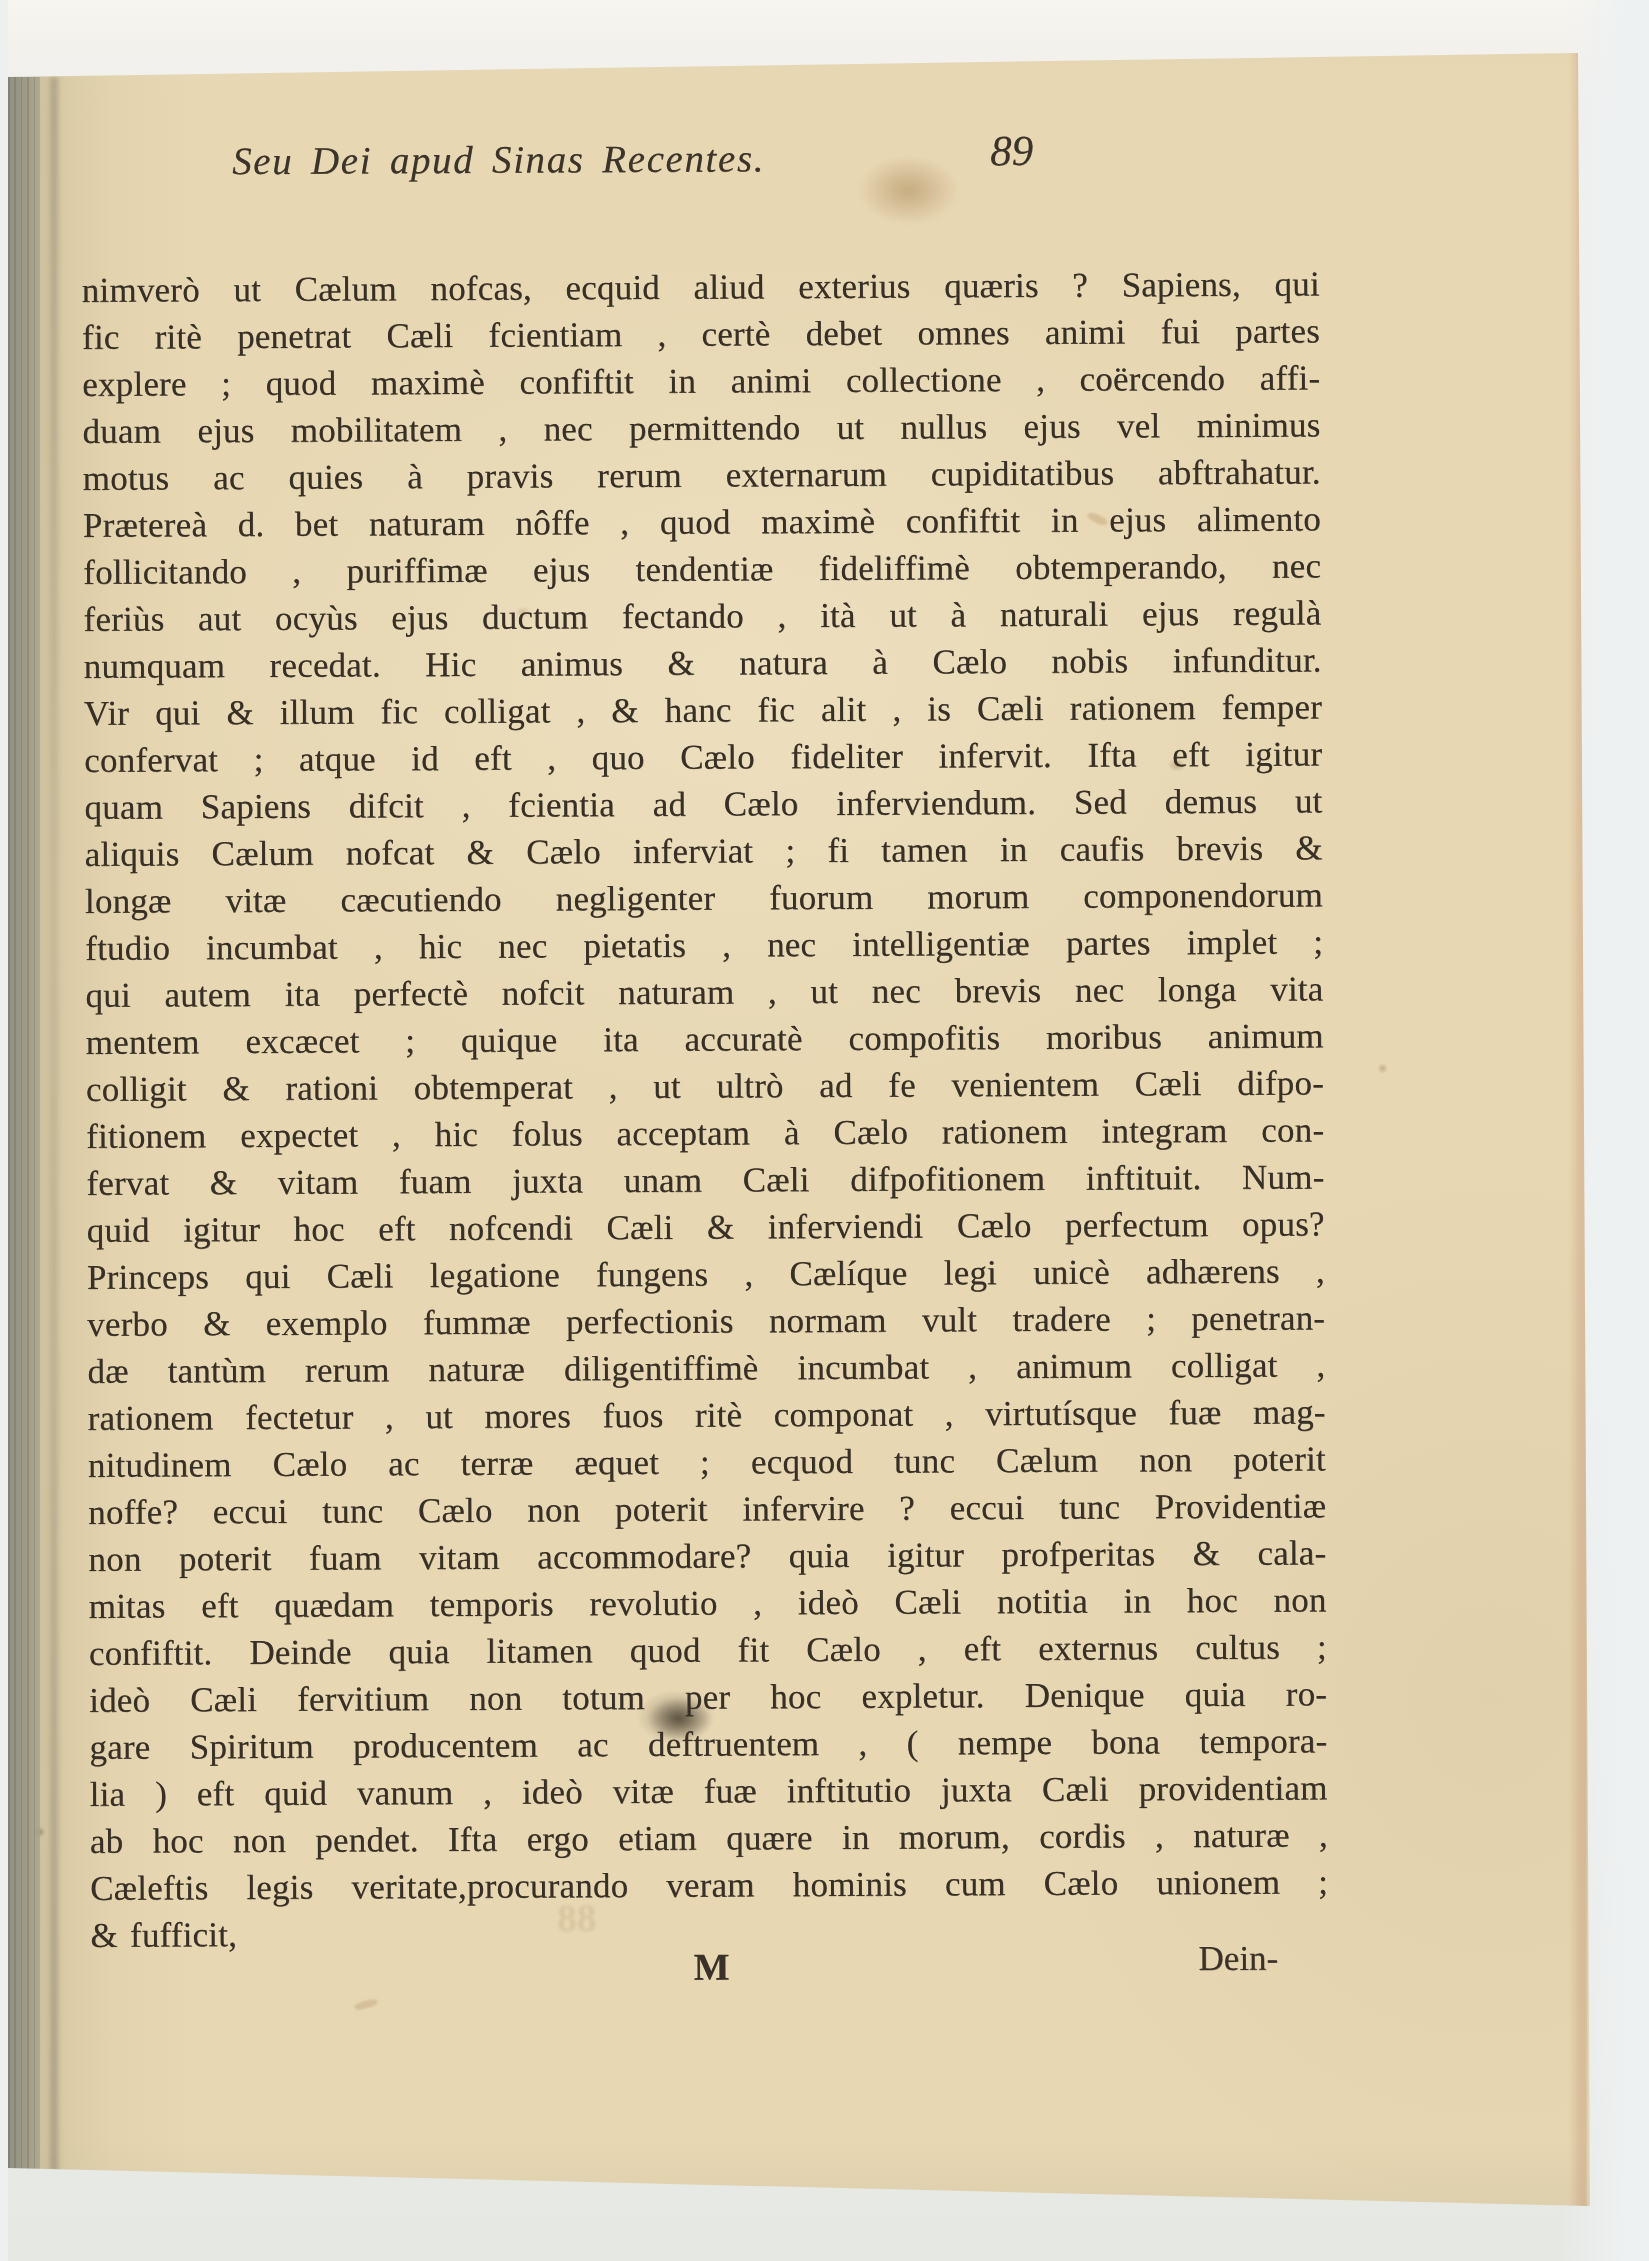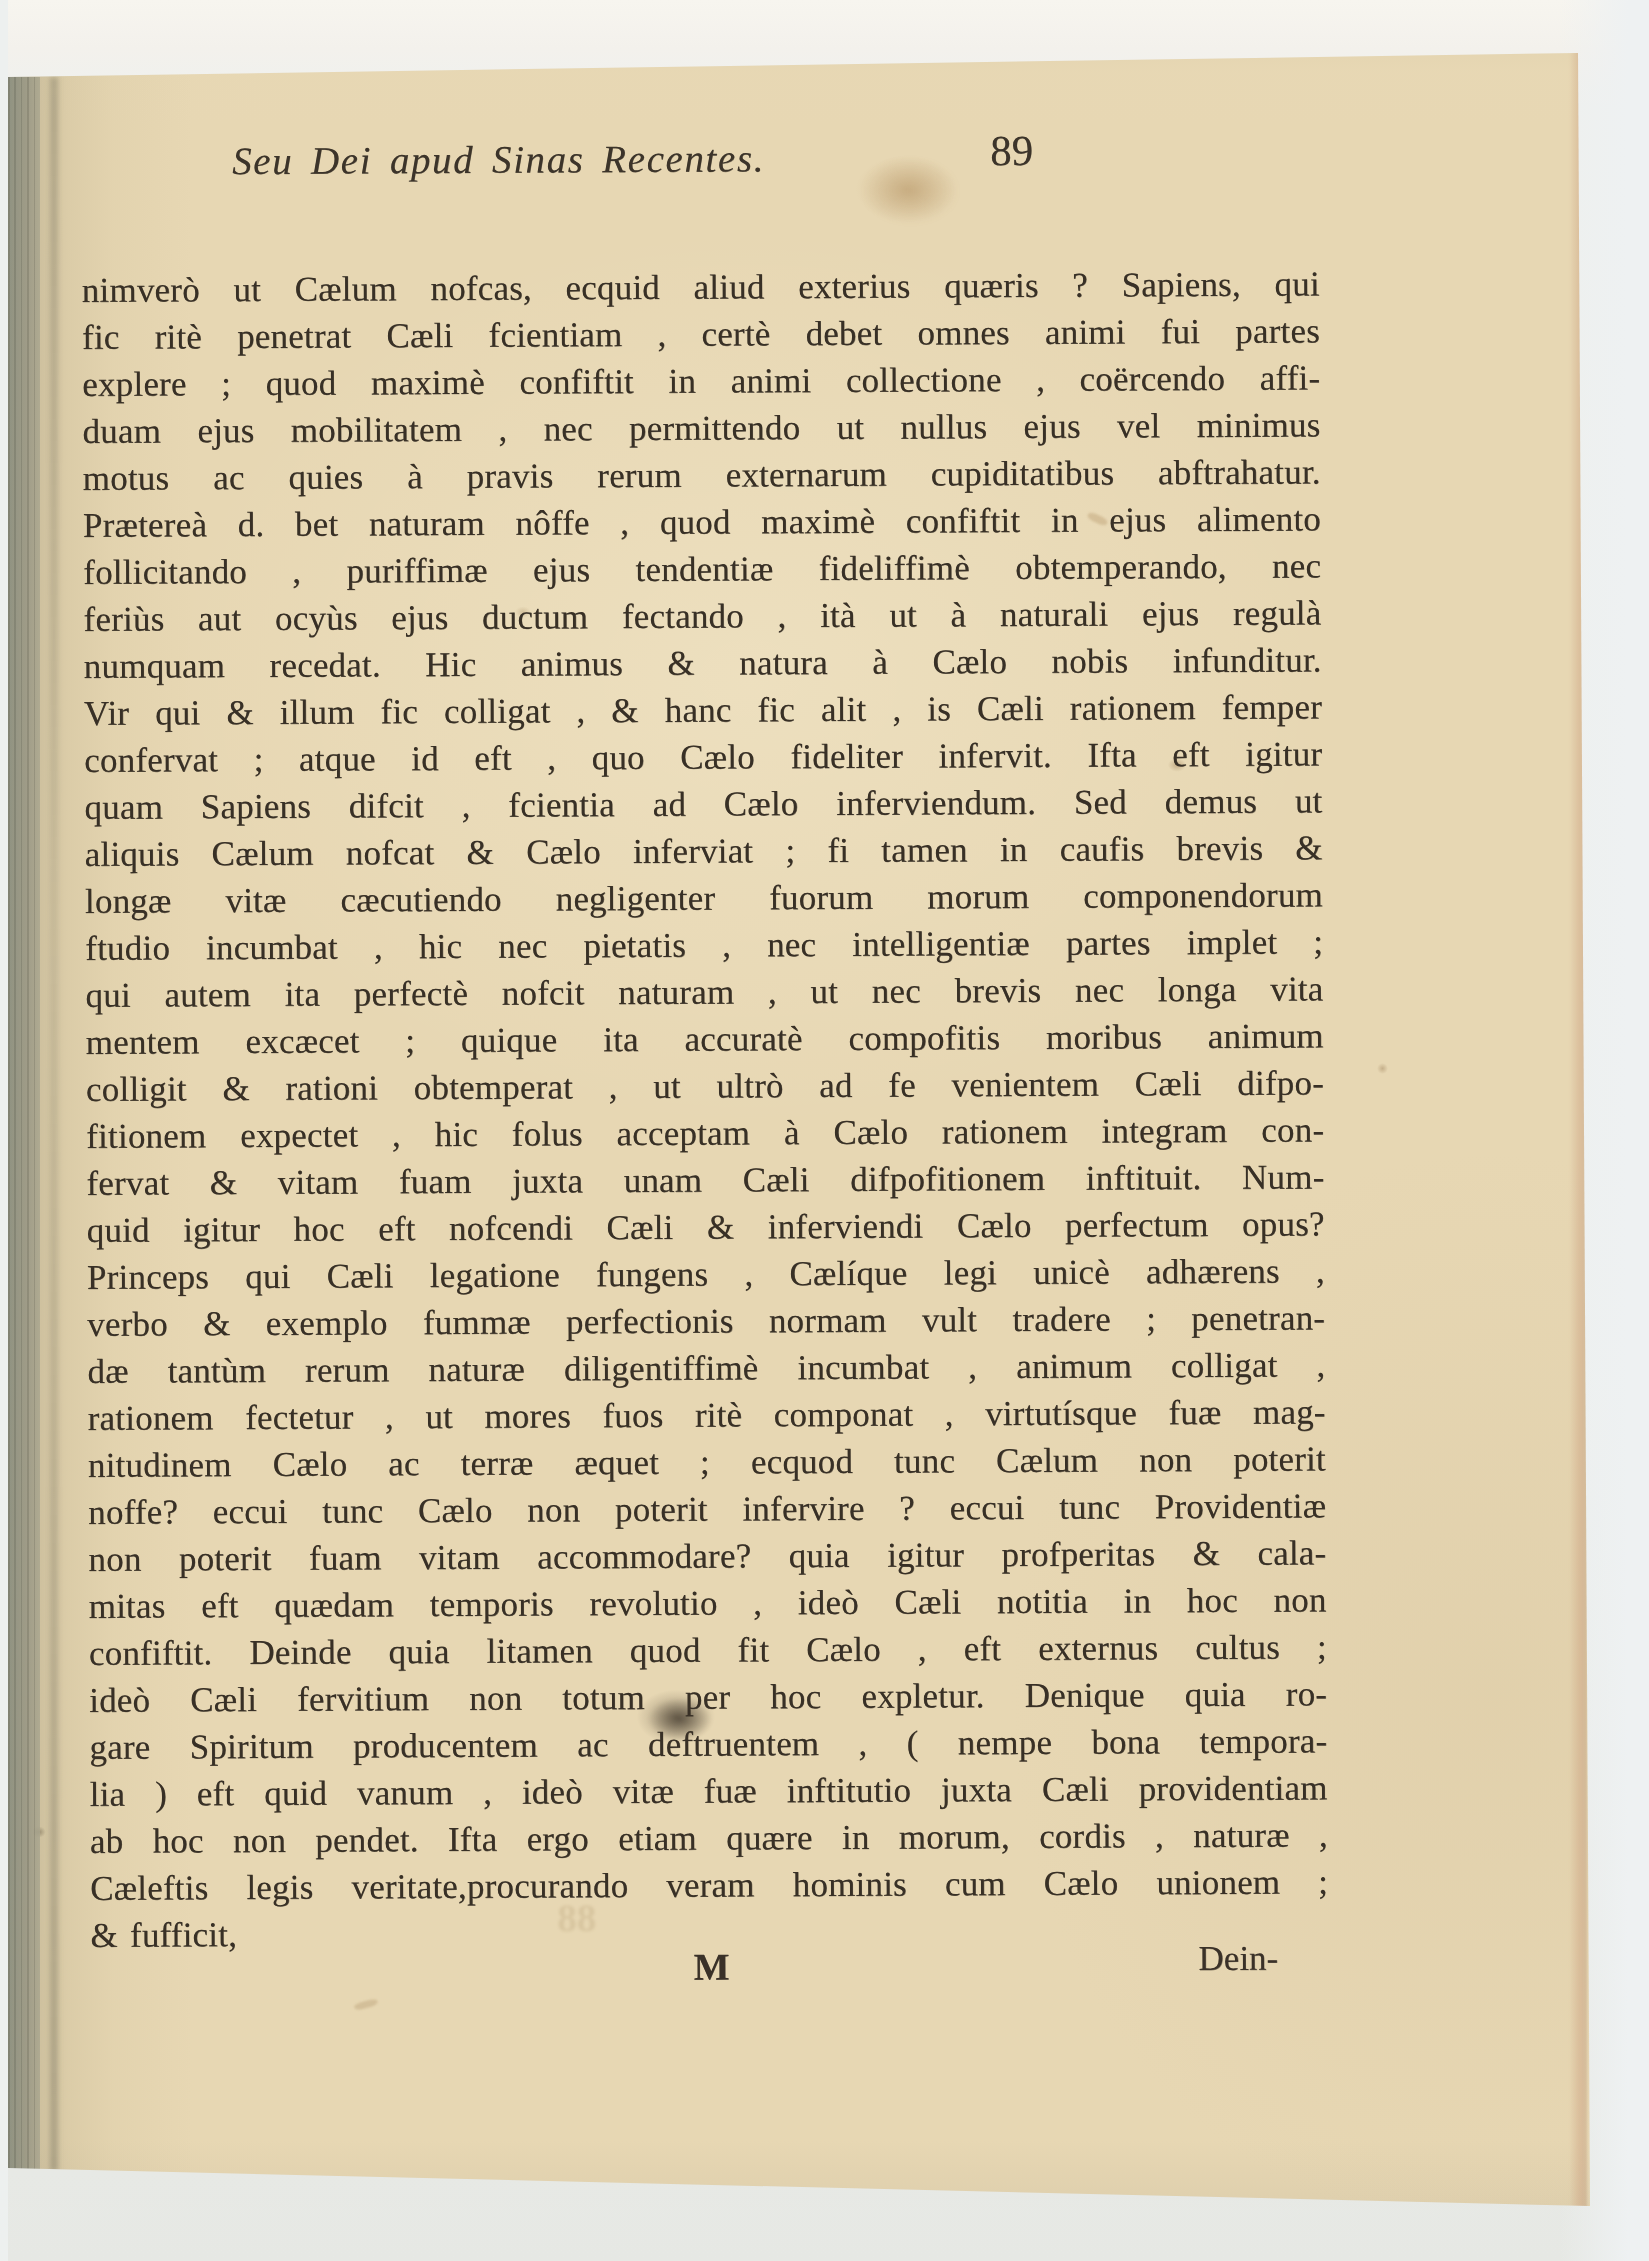--- a/index.html
+++ b/index.html
@@ -71,21 +71,21 @@
 
   .running-title{
     position:absolute;left:228px;top:135px;
     font-style:italic;font-size:39px;letter-spacing:1.6px;word-spacing:6.4px;
     color:#3c342a;
     text-shadow:0.3px 0.3px 0.6px rgba(52,44,34,.5);
     white-space:nowrap;
   }
   .page-number{
     position:absolute;left:986px;top:127px;
-    font-size:43px;
+    font-style:italic;font-size:43px;
     color:#3c342a;
     text-shadow:0.3px 0.3px 0.6px rgba(52,44,34,.5);
   }
 
   .body-text{
     position:absolute;left:77px;top:263px;width:1238px;
     font-size:35px;line-height:47px;
     letter-spacing:0.2px;word-spacing:3.2px;
     color:#383026;
     text-shadow:0.3px 0.3px 0.6px rgba(45,38,29,.55);

